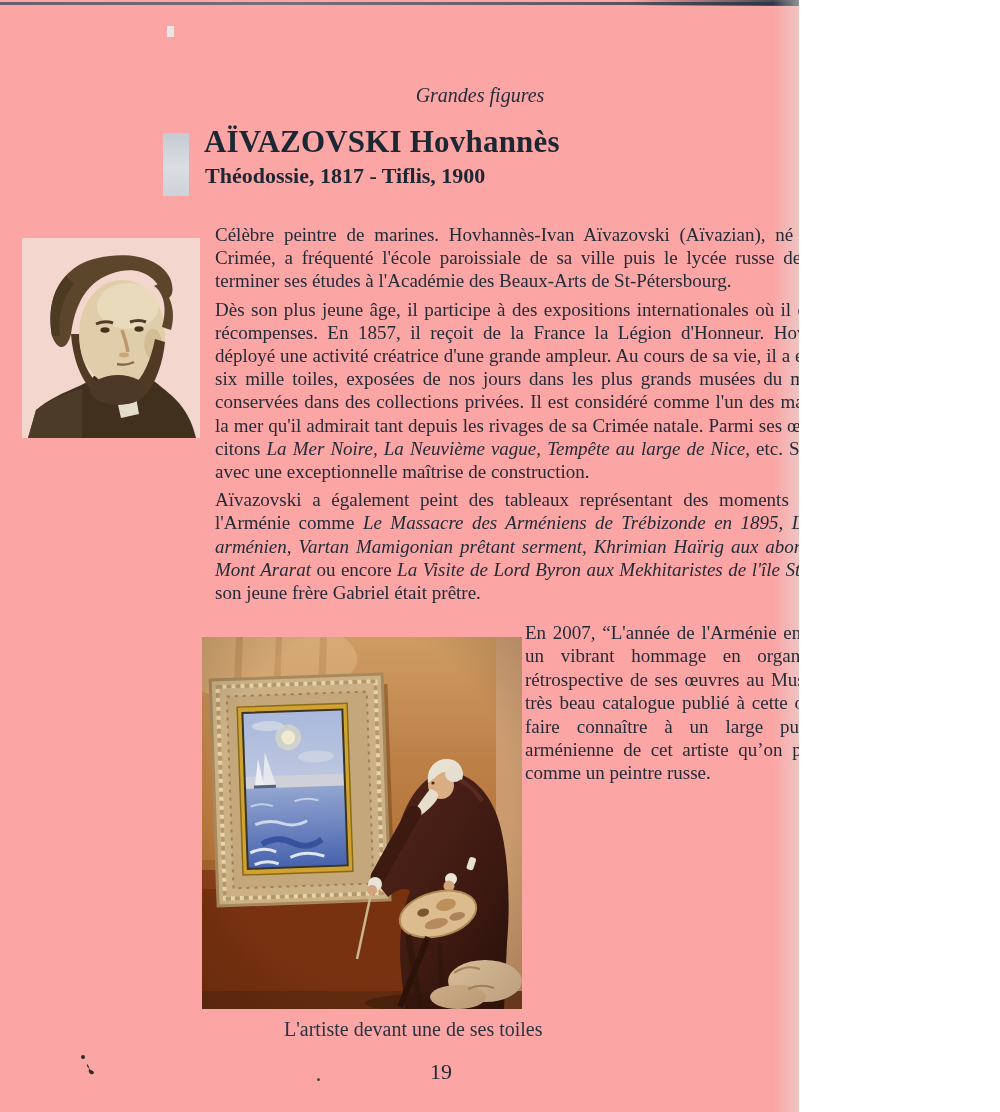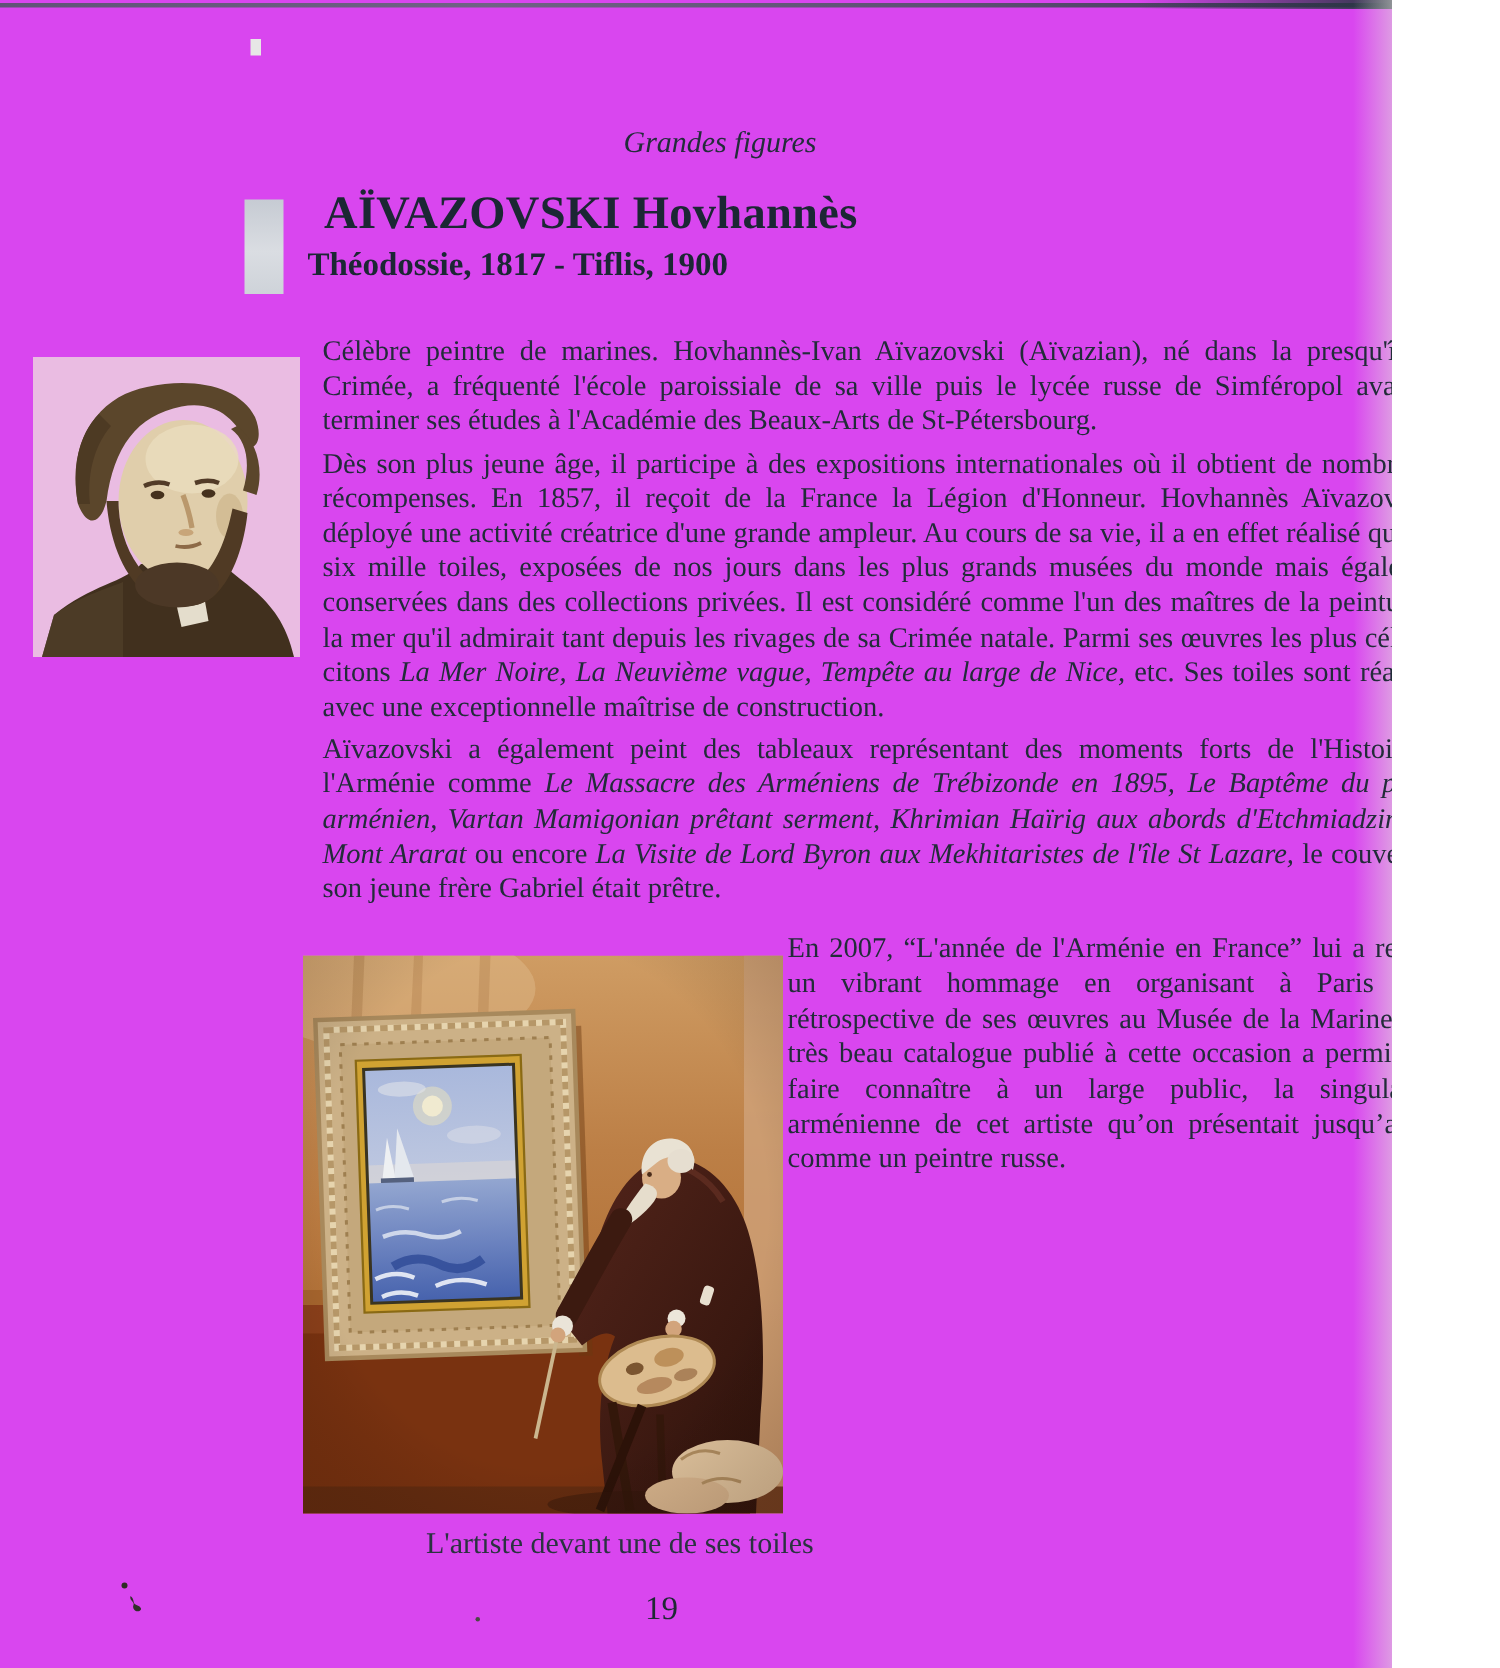--- a/index.html
+++ b/index.html
@@ -1,37 +1,37 @@
 <!DOCTYPE html>
 <html><head>
 <meta charset="utf-8">
 <style>
   html,body{margin:0;padding:0;background:#ffffff;}
   .page{
-    position:relative;width:928px;height:1112px;background:#d946ef;
+    position:relative;width:799px;height:1112px;background:#fca5a5;
     font-family:"Liberation Serif","DejaVu Serif",serif;color:#222c39;overflow:hidden;
   }
   
   .scan-top{position:absolute;top:2px;left:0;width:100%;height:3px;
     background:linear-gradient(to right,#4a5562 0%,#5d6772 35%,#45505c 70%,#202c39 100%);opacity:.85;}
   .scan-top-right{position:absolute;top:0;right:0;width:170px;height:6px;
     background:linear-gradient(to left,#2b3745,rgba(43,55,69,0));border-radius:0 0 0 4px;}
   .scan-fleck{position:absolute;left:167px;top:26px;width:7px;height:11px;background:#e7e7e6;}
   .ink-dot{position:absolute;left:81px;top:1055px;width:4px;height:4px;border-radius:50%;background:#2e2c24;}
   .ink-squiggle{position:absolute;left:84px;top:1062px;}
   .stray-dot{position:absolute;left:317px;top:1078px;width:3px;height:3px;border-radius:50%;background:#4a4a44;}
   .edge-shade{position:absolute;top:0;right:0;width:26px;height:100%;
     background:linear-gradient(to left,rgba(226,223,218,.55),rgba(226,223,218,0));}
 
   .running-head{position:absolute;top:84px;left:0;width:960px;text-align:center;
     font-style:italic;font-size:20px;color:#232d3a;}
 
   .accent-bar{position:absolute;left:163px;top:133px;width:26px;height:63px;
     background:linear-gradient(to bottom,#c6cbd3,#dadde2 55%,#ced3d9);}
-  .title{position:absolute;left:216px;top:124px;margin:0;font-size:31px;font-weight:bold;
+  .title{position:absolute;left:204px;top:124px;margin:0;font-size:31px;font-weight:bold;
     letter-spacing:.2px;color:#1c2734;}
   .subtitle{position:absolute;left:205px;top:163px;margin:0;font-size:22px;font-weight:bold;color:#1c2734;}
 
   .body-main{position:absolute;left:215px;top:223px;width:757px;
     font-size:19px;line-height:23.2px;text-align:justify;}
   .body-main p{margin:0 0 5px 0;}
   .body-right{position:absolute;left:525px;top:621px;width:435px;
     font-size:19px;line-height:23.4px;text-align:justify;}
   .body-right p{margin:0 0 3px 0;}
   em{font-style:italic;}

